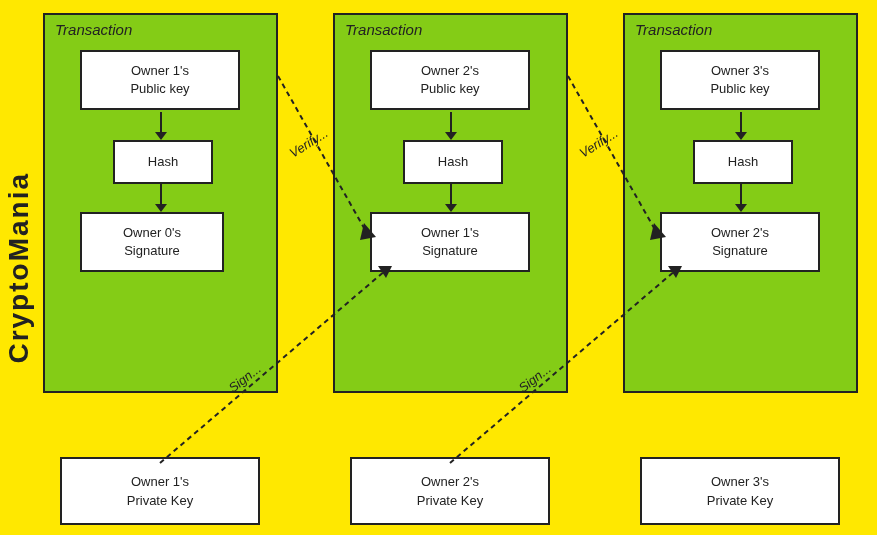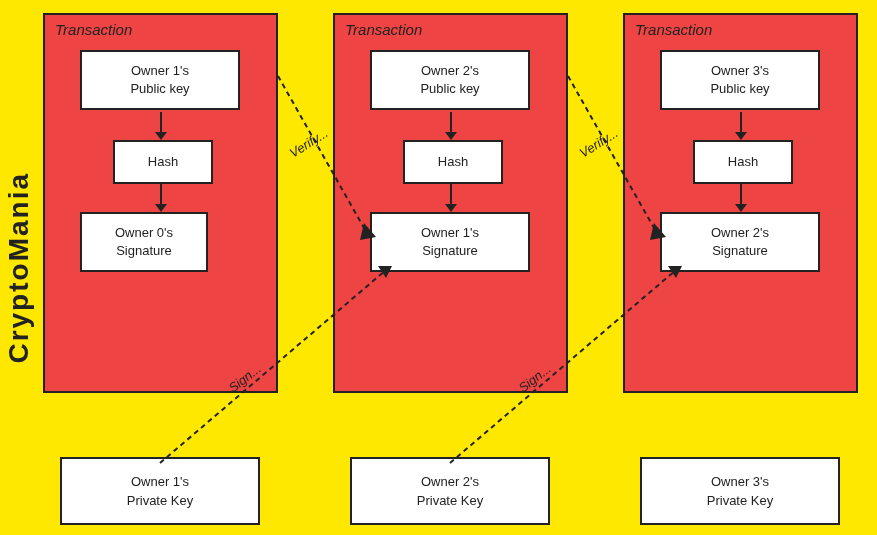--- a/index.html
+++ b/index.html
@@ -41,21 +41,21 @@
       width: 835px;
       height: 527px;
     }
 
     
     .transaction-col {
       position: absolute;
       top: 5px;
       width: 235px;
       height: 380px;
-      background: #ef4444;
+      background: #84cc16;
       border: 2px solid #222;
     }
 
     .transaction-col:nth-child(1) { left: 5px; }
     .transaction-col:nth-child(2) { left: 295px; }
     .transaction-col:nth-child(3) { left: 585px; }
 
     .transaction-title {
       font-size: 15px;
       color: #222;
@@ -122,21 +122,21 @@
     <div style="position:absolute;left:115px;top:97px;width:2px;height:22px;background:#222;"></div>
     <div style="position:absolute;left:110px;top:117px;width:0;height:0;border-left:6px solid transparent;border-right:6px solid transparent;border-top:8px solid #222;"></div>
 
     <div class="inner-box" style="width:100px;height:44px;left:68px;top:125px;">
       <span>Hash</span>
     </div>
 
     <div style="position:absolute;left:115px;top:169px;width:2px;height:22px;background:#222;"></div>
     <div style="position:absolute;left:110px;top:189px;width:0;height:0;border-left:6px solid transparent;border-right:6px solid transparent;border-top:8px solid #222;"></div>
 
-    <div class="inner-box" style="width:128px;height:60px;left:35px;top:197px;">
+    <div class="inner-box" style="width:144px;height:60px;left:35px;top:197px;">
       <span>Owner 0's<br>Signature</span>
     </div>
   </div>
 
   <div class="transaction-col" style="left:295px;">
     <div class="transaction-title">Transaction</div>
     <div class="inner-box" style="width:160px;height:60px;left:35px;top:35px;">
       <span>Owner 2's<br>Public key</span>
     </div>
     <div style="position:absolute;left:115px;top:97px;width:2px;height:22px;background:#222;"></div>

